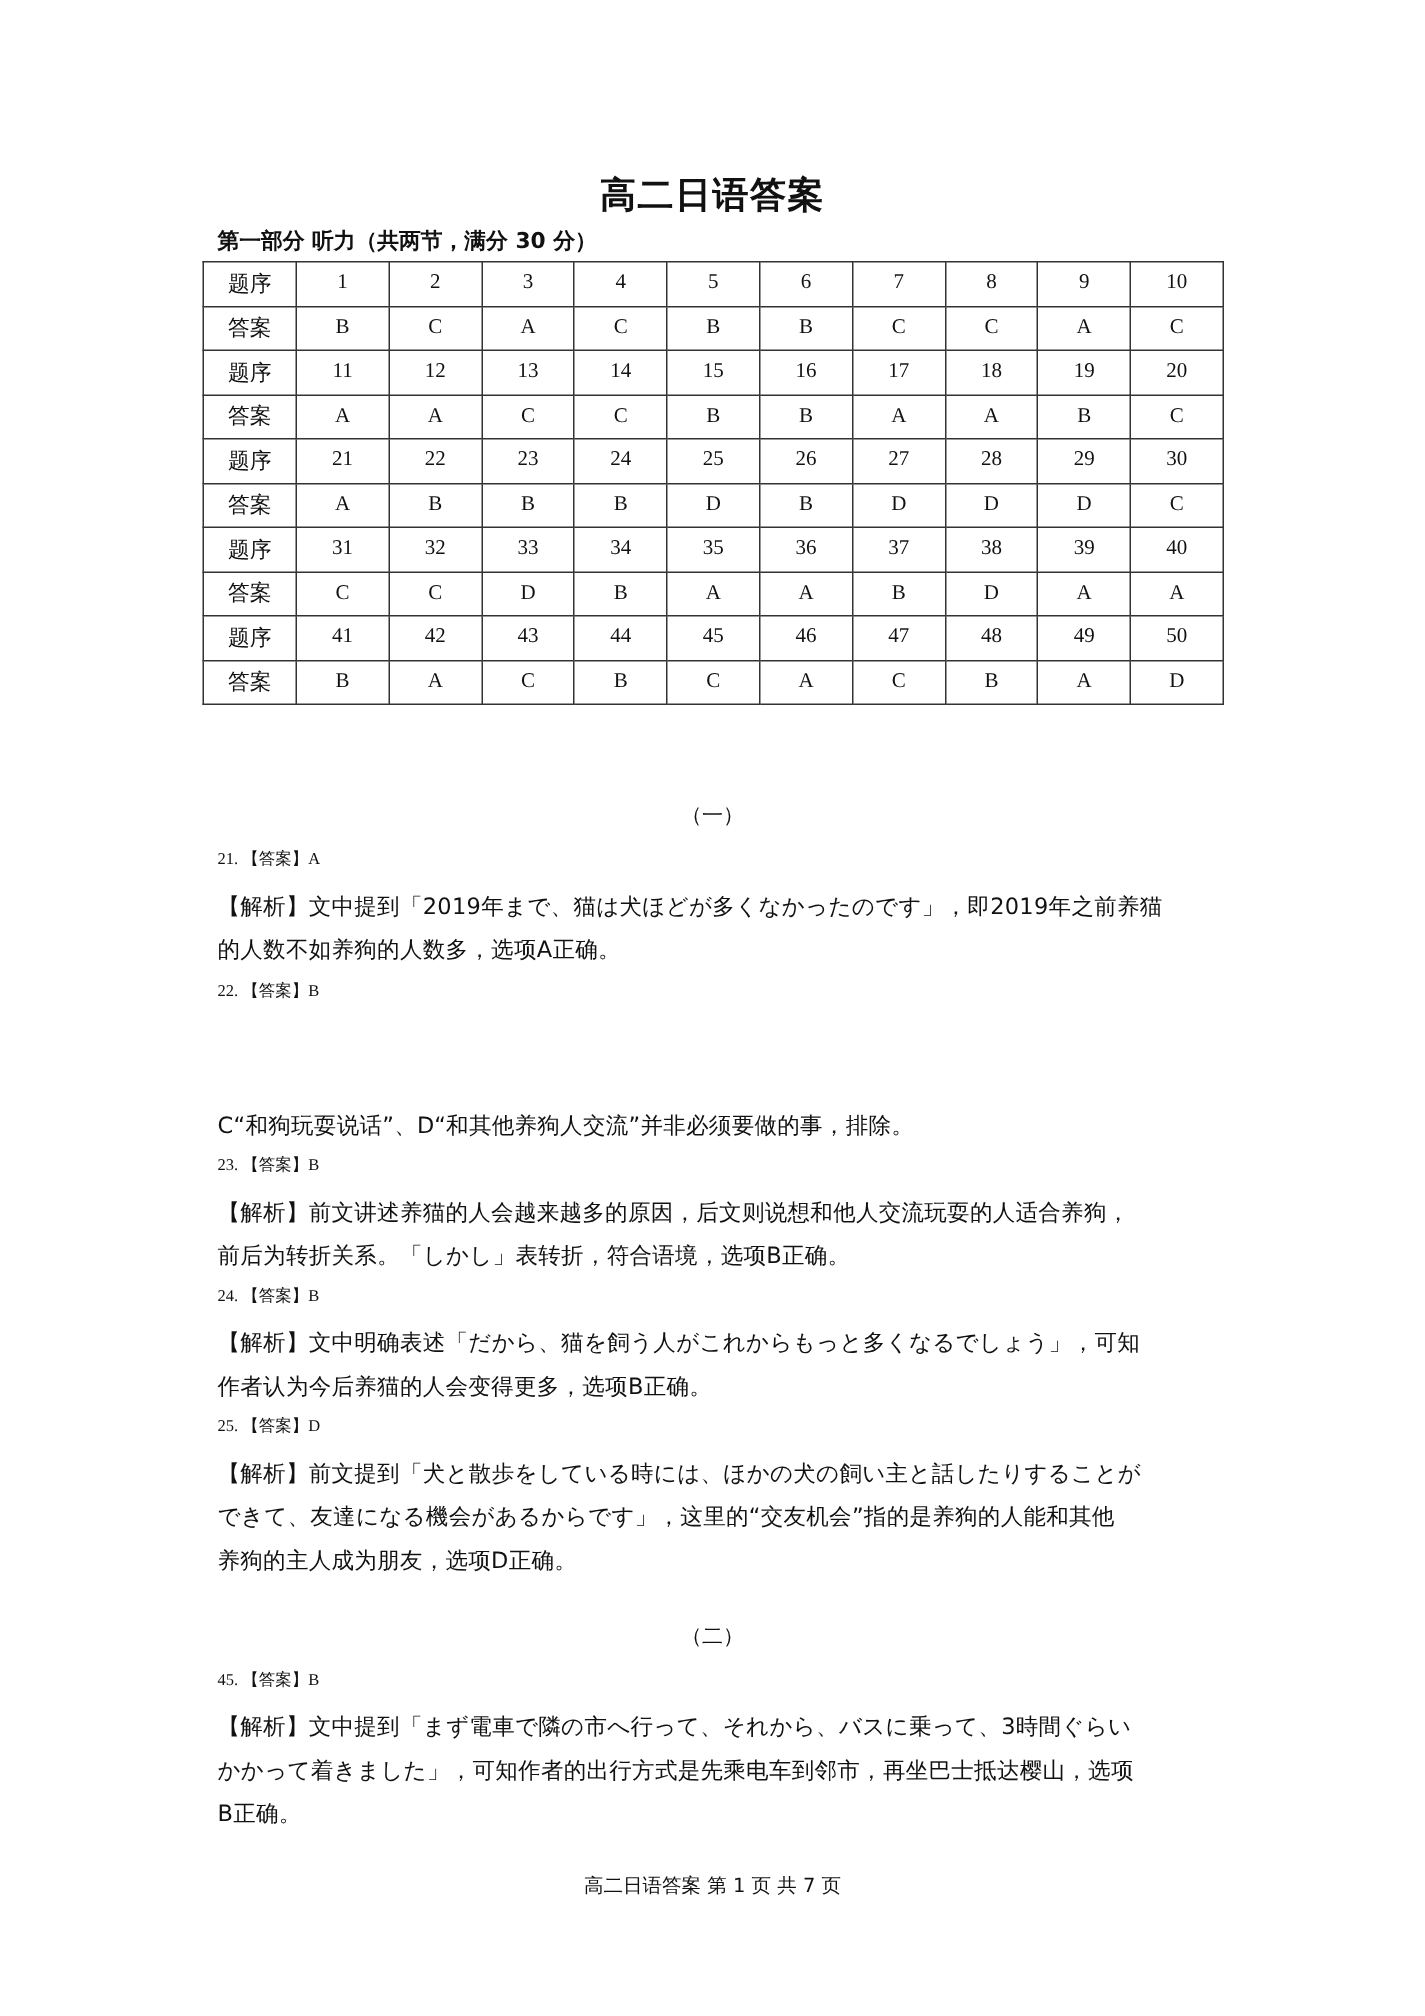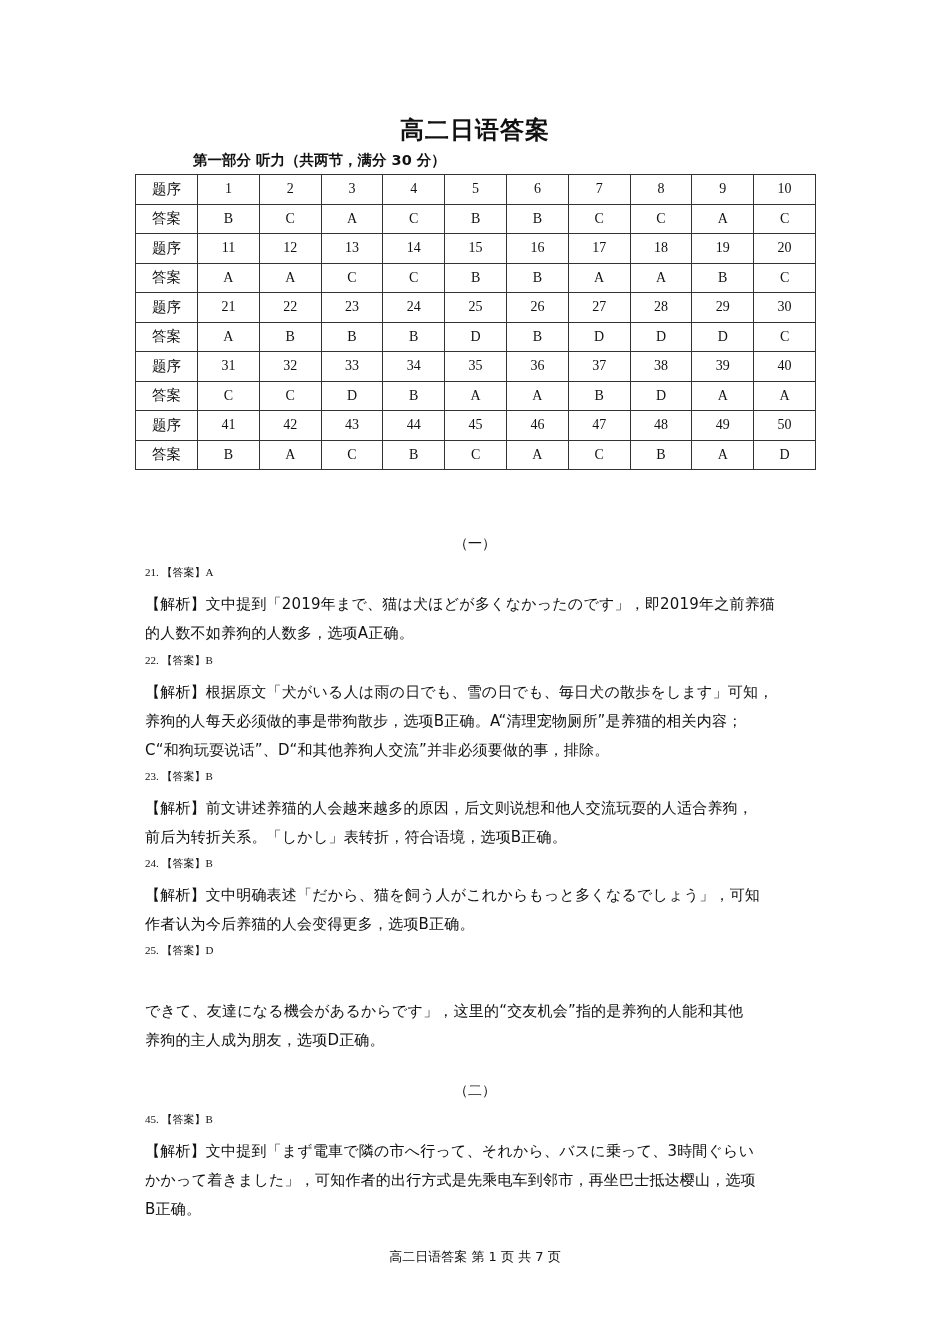--- a/index.html
+++ b/index.html
@@ -4,21 +4,21 @@
 <style>
   html, body { margin: 0; padding: 0; background: #ffffff; }
   body { width: 950px; height: 1344px; position: relative; overflow: hidden;
          font-family: "DejaVu Serif", "Liberation Serif", serif; color: #111; }
   .page { position: absolute; left: 0; top: 0; width: 869px; height: 1344px; }
   .title { position: absolute; top: 114px; left: 0; width: 950px; text-align: center;
            font-family: "DejaVu Sans", "Liberation Sans", sans-serif; font-weight: bold;
            font-size: 24px; letter-spacing: 1px; }
   .section-head { position: absolute; left: 145px; font-family: "DejaVu Sans", "Liberation Sans", sans-serif;
                   font-weight: bold; font-size: 14.5px; }
-  .s1 { top: 151px; margin-left: 48px; }
+  .s1 { top: 151px; }
   .s2 { top: 505px; }
   table.ans { position: absolute; left: 135px; top: 174px; border-collapse: collapse;
               width: 681px; table-layout: fixed; }
   table.ans td { border: 1px solid #333; height: 28.5px; text-align: center;
                  font-size: 14px; padding: 0; font-family: "Liberation Serif", "DejaVu Serif", serif; }
   table.ans td.lab { width: 61px; font-family: "DejaVu Sans", "Liberation Sans", sans-serif; font-size: 14.5px; }
   .sub { position: absolute; left: 0; width: 950px; text-align: center; font-size: 14px; }
   .line { position: absolute; left: 145px; font-size: 11px; white-space: nowrap; font-family: Liberation Serif, serif; }
   .line.text { font-family: "DejaVu Sans", "Liberation Sans", sans-serif; font-size: 15px; letter-spacing: 0.2px; }
   .footer { position: absolute; top: 1248px; left: 0; width: 950px; text-align: center;
@@ -166,33 +166,32 @@
       </tbody>
   </table>
 
   <div class="sub" style="top:535px">（一）</div>
 
   <div class="line" style="top:565px">21. 【答案】A</div>
   <div class="line text" style="top:595px">【解析】文中提到「2019年まで、猫は犬ほどが多くなかったのです」，即2019年之前养猫</div>
   <div class="line text" style="top:624px">的人数不如养狗的人数多，选项A正确。</div>
 
   <div class="line" style="top:653px">22. 【答案】B</div>
-  <div class="line text" style="top:683px">【解析】根据原文「犬がいる人は雨の日でも、雪の日でも、毎日犬の散歩をします」可知，</div>
-  <div class="line text" style="top:712px">养狗的人每天必须做的事是带狗散步，选项B正确。A“清理宠物厕所”是养猫的相关内容；</div>
   <div class="line text" style="top:741px">C“和狗玩耍说话”、D“和其他养狗人交流”并非必须要做的事，排除。</div>
 
   <div class="line" style="top:769px">23. 【答案】B</div>
   <div class="line text" style="top:799px">【解析】前文讲述养猫的人会越来越多的原因，后文则说想和他人交流玩耍的人适合养狗，</div>
   <div class="line text" style="top:828px">前后为转折关系。「しかし」表转折，符合语境，选项B正确。</div>
 
   <div class="line" style="top:856px">24. 【答案】B</div>
   <div class="line text" style="top:915px">作者认为今后养猫的人会变得更多，选项B正确。</div>
   <div class="line text" style="top:886px">【解析】文中明确表述「だから、猫を飼う人がこれからもっと多くなるでしょう」，可知</div>
 
   <div class="line" style="top:943px">25. 【答案】D</div>
+  <div class="line text" style="top:973px">【解析】前文提到「犬と散歩をしている時には、ほかの犬の飼い主と話したりすることが</div>
   <div class="line text" style="top:1002px">できて、友達になる機会があるからです」，这里的“交友机会”指的是养狗的人能和其他</div>
   <div class="line text" style="top:1031px">养狗的主人成为朋友，选项D正确。</div>
 
   <div class="sub" style="top:1082px">（二）</div>
 
   <div class="line" style="top:1112px">45. 【答案】B</div>
   <div class="line text" style="top:1142px">【解析】文中提到「まず電車で隣の市へ行って、それから、バスに乗って、3時間ぐらい</div>
   <div class="line text" style="top:1171px">かかって着きました」，可知作者的出行方式是先乘电车到邻市，再坐巴士抵达樱山，选项</div>
   <div class="line text" style="top:1200px">B正确。</div>
 

